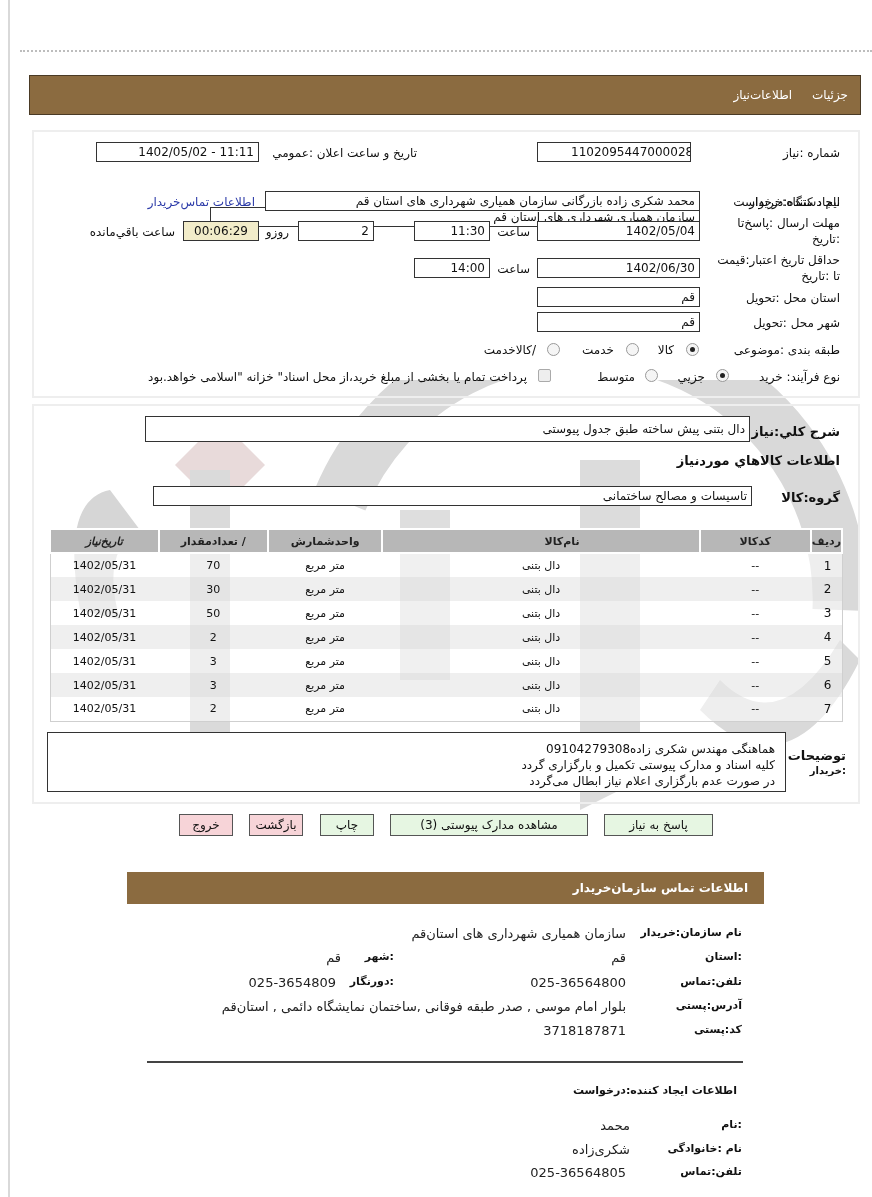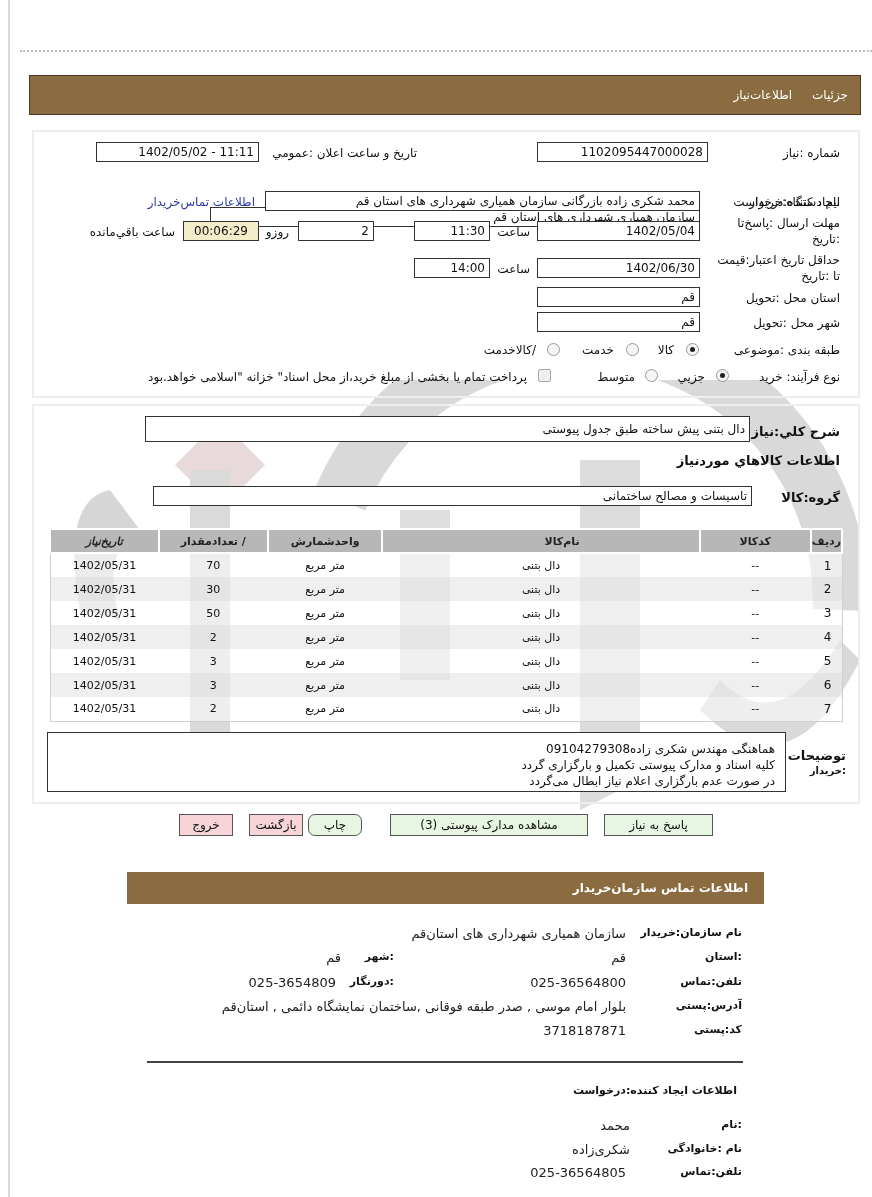--- a/index.html
+++ b/index.html
@@ -65,21 +65,21 @@
   <path d="M200 40 L245 85 L200 130 L155 85 Z" fill="#e8dada"></path>
   <path d="M60 230 Q 40 120 90 110 L 120 150 Q 80 170 100 240 Z" fill="#d6d6d6"></path>
   <path d="M170 90 L 210 90 L 210 380 L 170 380 Z" fill="#dadada"></path>
   <path d="M380 130 L430 130 L430 300 L380 300 Z" fill="#dedede"></path>
   <path d="M700 300 Q 760 360 820 260 L 840 280 Q 770 420 680 330 Z" fill="#d9d9d9"></path>
 </svg>
 
 <div class="panel panel1"></div>
 
 <span class="lbl" style="right:32px; top:146px;">شماره :نیاز</span>
-<div class="fld ltr" style="left:537px; top:142px; width:171px;padding-left:33px;">1102095447000028</div>
+<div class="fld ltr" style="left:537px; top:142px; width:154px;padding-left:33px;">1102095447000028</div>
 
 <span class="lbl" style="right:455px; top:146px;">تاریخ و ساعت اعلان :عمومي</span>
 <div class="fld ltr" style="left:96px; top:142px; width:163px;">1402/05/02 - 11:11</div>
 
 <span class="lbl" style="right:32px; top:171px;margin-top:24px;">نام دستگاه:خریدار</span>
 <div class="fld" style="left:210px; top:166px; width:490px;margin-top:41px;">سازمان همیاری شهرداری های استان قم</div>
 
 <span class="lbl" style="right:32px; top:195px;">ایجاد کننده:درخواست</span>
 <div class="fld" style="left:265px; top:191px; width:435px;">محمد شکری زاده بازرگانی سازمان همیاری شهرداری های استان قم</div>
 <span class="link" style="right:617px; top:195px;">اطلاعات تماس‌خریدار</span>
@@ -206,21 +206,21 @@
 <span class="lbl bold" style="right:26px; top:748px; font-size:13px;">توضیحات</span>
 <span class="lbl bold" style="right:26px; top:765px; font-size:10px;">:خریدار</span>
 <div class="notes-box">
   <div>هماهنگی مهندس شکری زاده09104279308</div>
   <div>کلیه اسناد و مدارک پیوستی تکمیل و بارگزاری گردد</div>
   <div>در صورت عدم بارگزاری اعلام نیاز ابطال می‌گردد</div>
 </div>
 
 <div class="btn green" style="left:604px; top:814px; width:109px;">پاسخ به نیاز</div>
 <div class="btn green" style="left:390px; top:814px; width:198px;">مشاهده مدارک پیوستی (3)</div>
-<div class="btn green" style="left:308px; top:814px; width:54px;border-radius:7px;">چاپ</div>
+<div class="btn green" style="left:320px; top:814px; width:54px;">چاپ</div>
 <div class="btn pink" style="left:249px; top:814px; width:54px;">بازگشت</div>
 <div class="btn pink" style="left:179px; top:814px; width:54px;">خروج</div>
 
 <div class="contact-bar">اطلاعات تماس سازمان‌خریدار</div>
 
 <span class="ci-lbl" style="right:130px; top:926px;">نام سازمان:خریدار</span>
 <span class="ci-val" style="right:246px; top:926px;">سازمان همیاری شهرداری های استان‌قم</span>
 
 <span class="ci-lbl" style="right:130px; top:950px;">:استان</span>
 <span class="ci-val" style="right:246px; top:950px;">قم</span>

